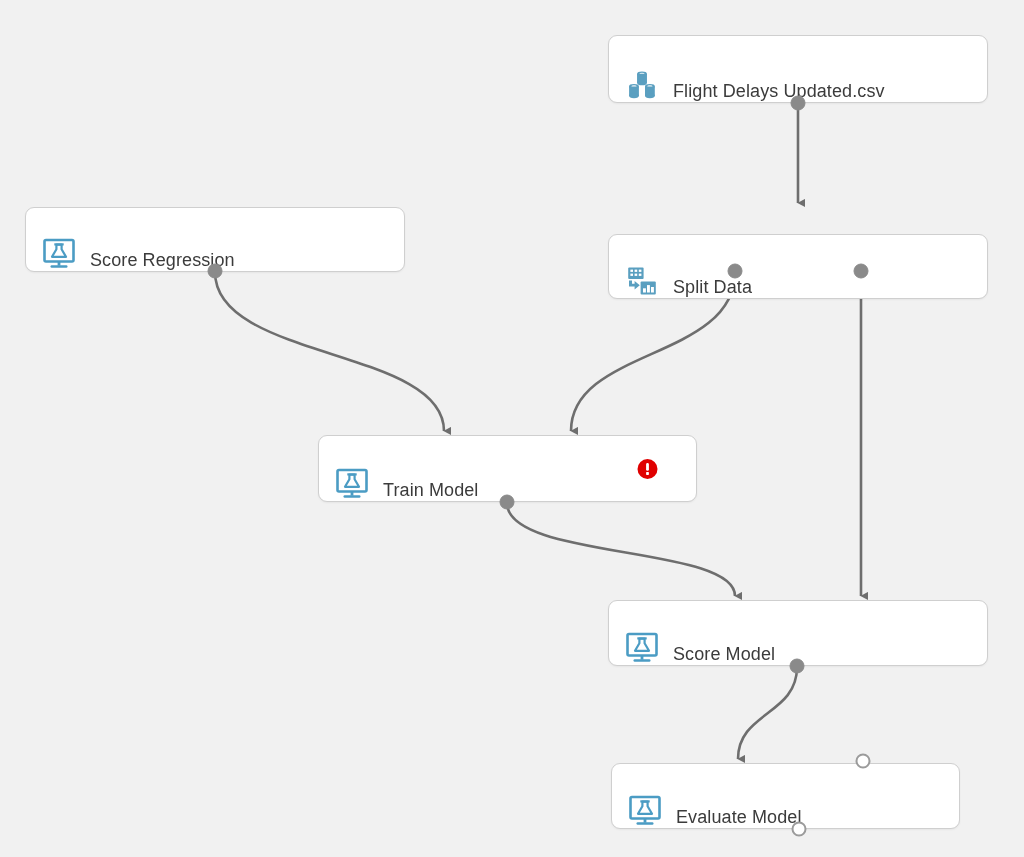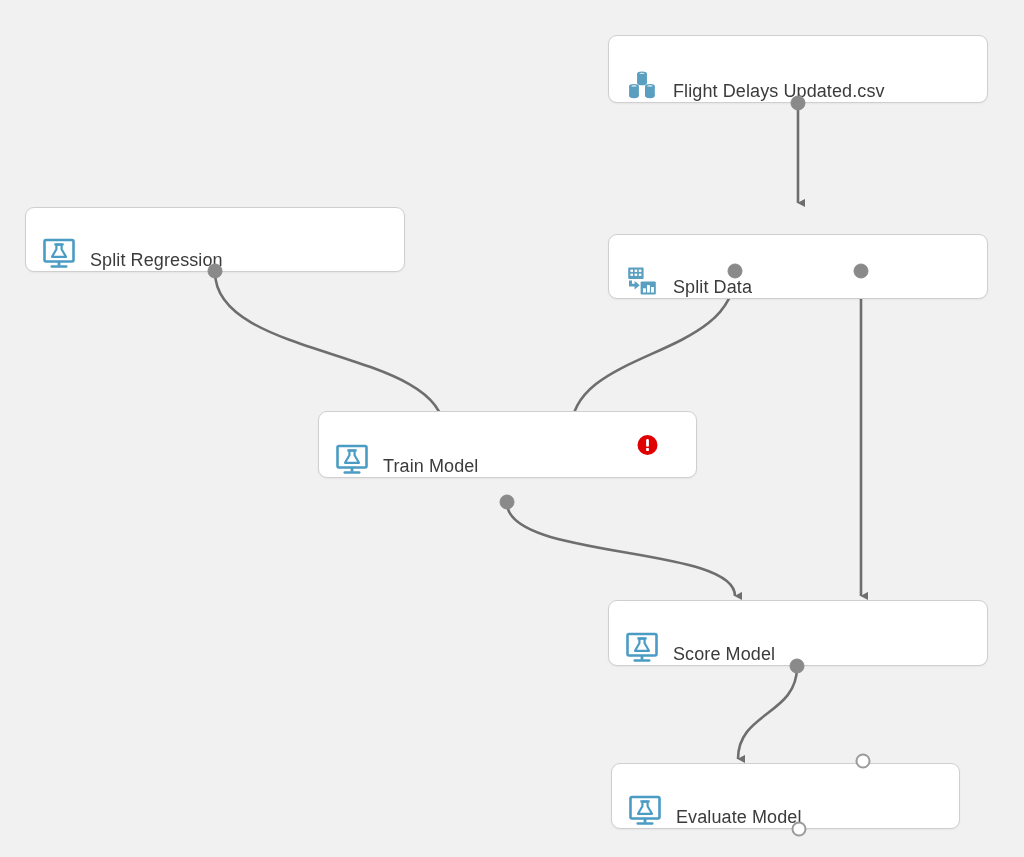--- a/index.html
+++ b/index.html
@@ -132,21 +132,21 @@
       <div class="node" style="left: 25px; top: 207px; width: 380px; height: 65px;">
         <span class="node-icon">
     <svg viewBox="0 0 34 34" width="34" height="34">
       <rect x="2.5" y="3" width="29" height="21.5" rx="1.5" fill="none" stroke="#4b9cc4" stroke-width="2.6"></rect>
       <path d="M14.4 7.6 h5.2 v4.6 l4.4 7.6 h-14 l4.4 -7.6 z" fill="none" stroke="#4b9cc4" stroke-width="2.2" stroke-linejoin="round"></path>
       <rect x="12.3" y="6.3" width="9.4" height="2.2" fill="#4b9cc4"></rect>
       <rect x="15.6" y="24.5" width="2.8" height="4.2" fill="#4b9cc4"></rect>
       <rect x="8.5" y="28.3" width="17" height="2.5" rx="1.2" fill="#4b9cc4"></rect>
     </svg>
   </span>
-        <span class="node-label">Split Regression</span>
+        <span class="node-label">Score Regression</span>
       </div>
       <div class="port filled" style="left: 215px; top: 271px;"></div>
       <div class="node" style="left: 608px; top: 207px; width: 380px; height: 65px; margin-top: 27px;">
         <span class="node-icon">
     <svg viewBox="0 0 34 34" width="34" height="34">
       <rect x="3.2" y="3.4" width="15.4" height="11.6" rx="1" fill="#5a9fc0"></rect>
       <g fill="#ffffff">
         <rect x="5.4" y="5.6" width="2.6" height="2.3"></rect>
         <rect x="9.6" y="5.6" width="2.6" height="2.3"></rect>
         <rect x="13.8" y="5.6" width="2.6" height="2.3"></rect>
@@ -160,21 +160,21 @@
         <rect x="18.0" y="24.3" width="2.9" height="4.2"></rect>
         <rect x="22.0" y="21.1" width="2.9" height="7.4"></rect>
         <rect x="26.0" y="23.0" width="2.9" height="5.5"></rect>
       </g>
     </svg>
   </span>
         <span class="node-label">Split Data</span>
       </div>
       <div class="port filled" style="left: 735px; top: 271px;"></div>
       <div class="port filled" style="left: 861px; top: 271px;"></div>
-      <div class="node" style="left: 318px; top: 411px; width: 379px; height: 67px;">
+      <div class="node" style="left: 318px; top: 435px; width: 379px; height: 67px;">
         <span class="node-icon">
     <svg viewBox="0 0 34 34" width="34" height="34">
       <rect x="2.5" y="3" width="29" height="21.5" rx="1.5" fill="none" stroke="#4b9cc4" stroke-width="2.6"></rect>
       <path d="M14.4 7.6 h5.2 v4.6 l4.4 7.6 h-14 l4.4 -7.6 z" fill="none" stroke="#4b9cc4" stroke-width="2.2" stroke-linejoin="round"></path>
       <rect x="12.3" y="6.3" width="9.4" height="2.2" fill="#4b9cc4"></rect>
       <rect x="15.6" y="24.5" width="2.8" height="4.2" fill="#4b9cc4"></rect>
       <rect x="8.5" y="28.3" width="17" height="2.5" rx="1.2" fill="#4b9cc4"></rect>
     </svg>
   </span>
         <span class="node-label">Train Model</span>

